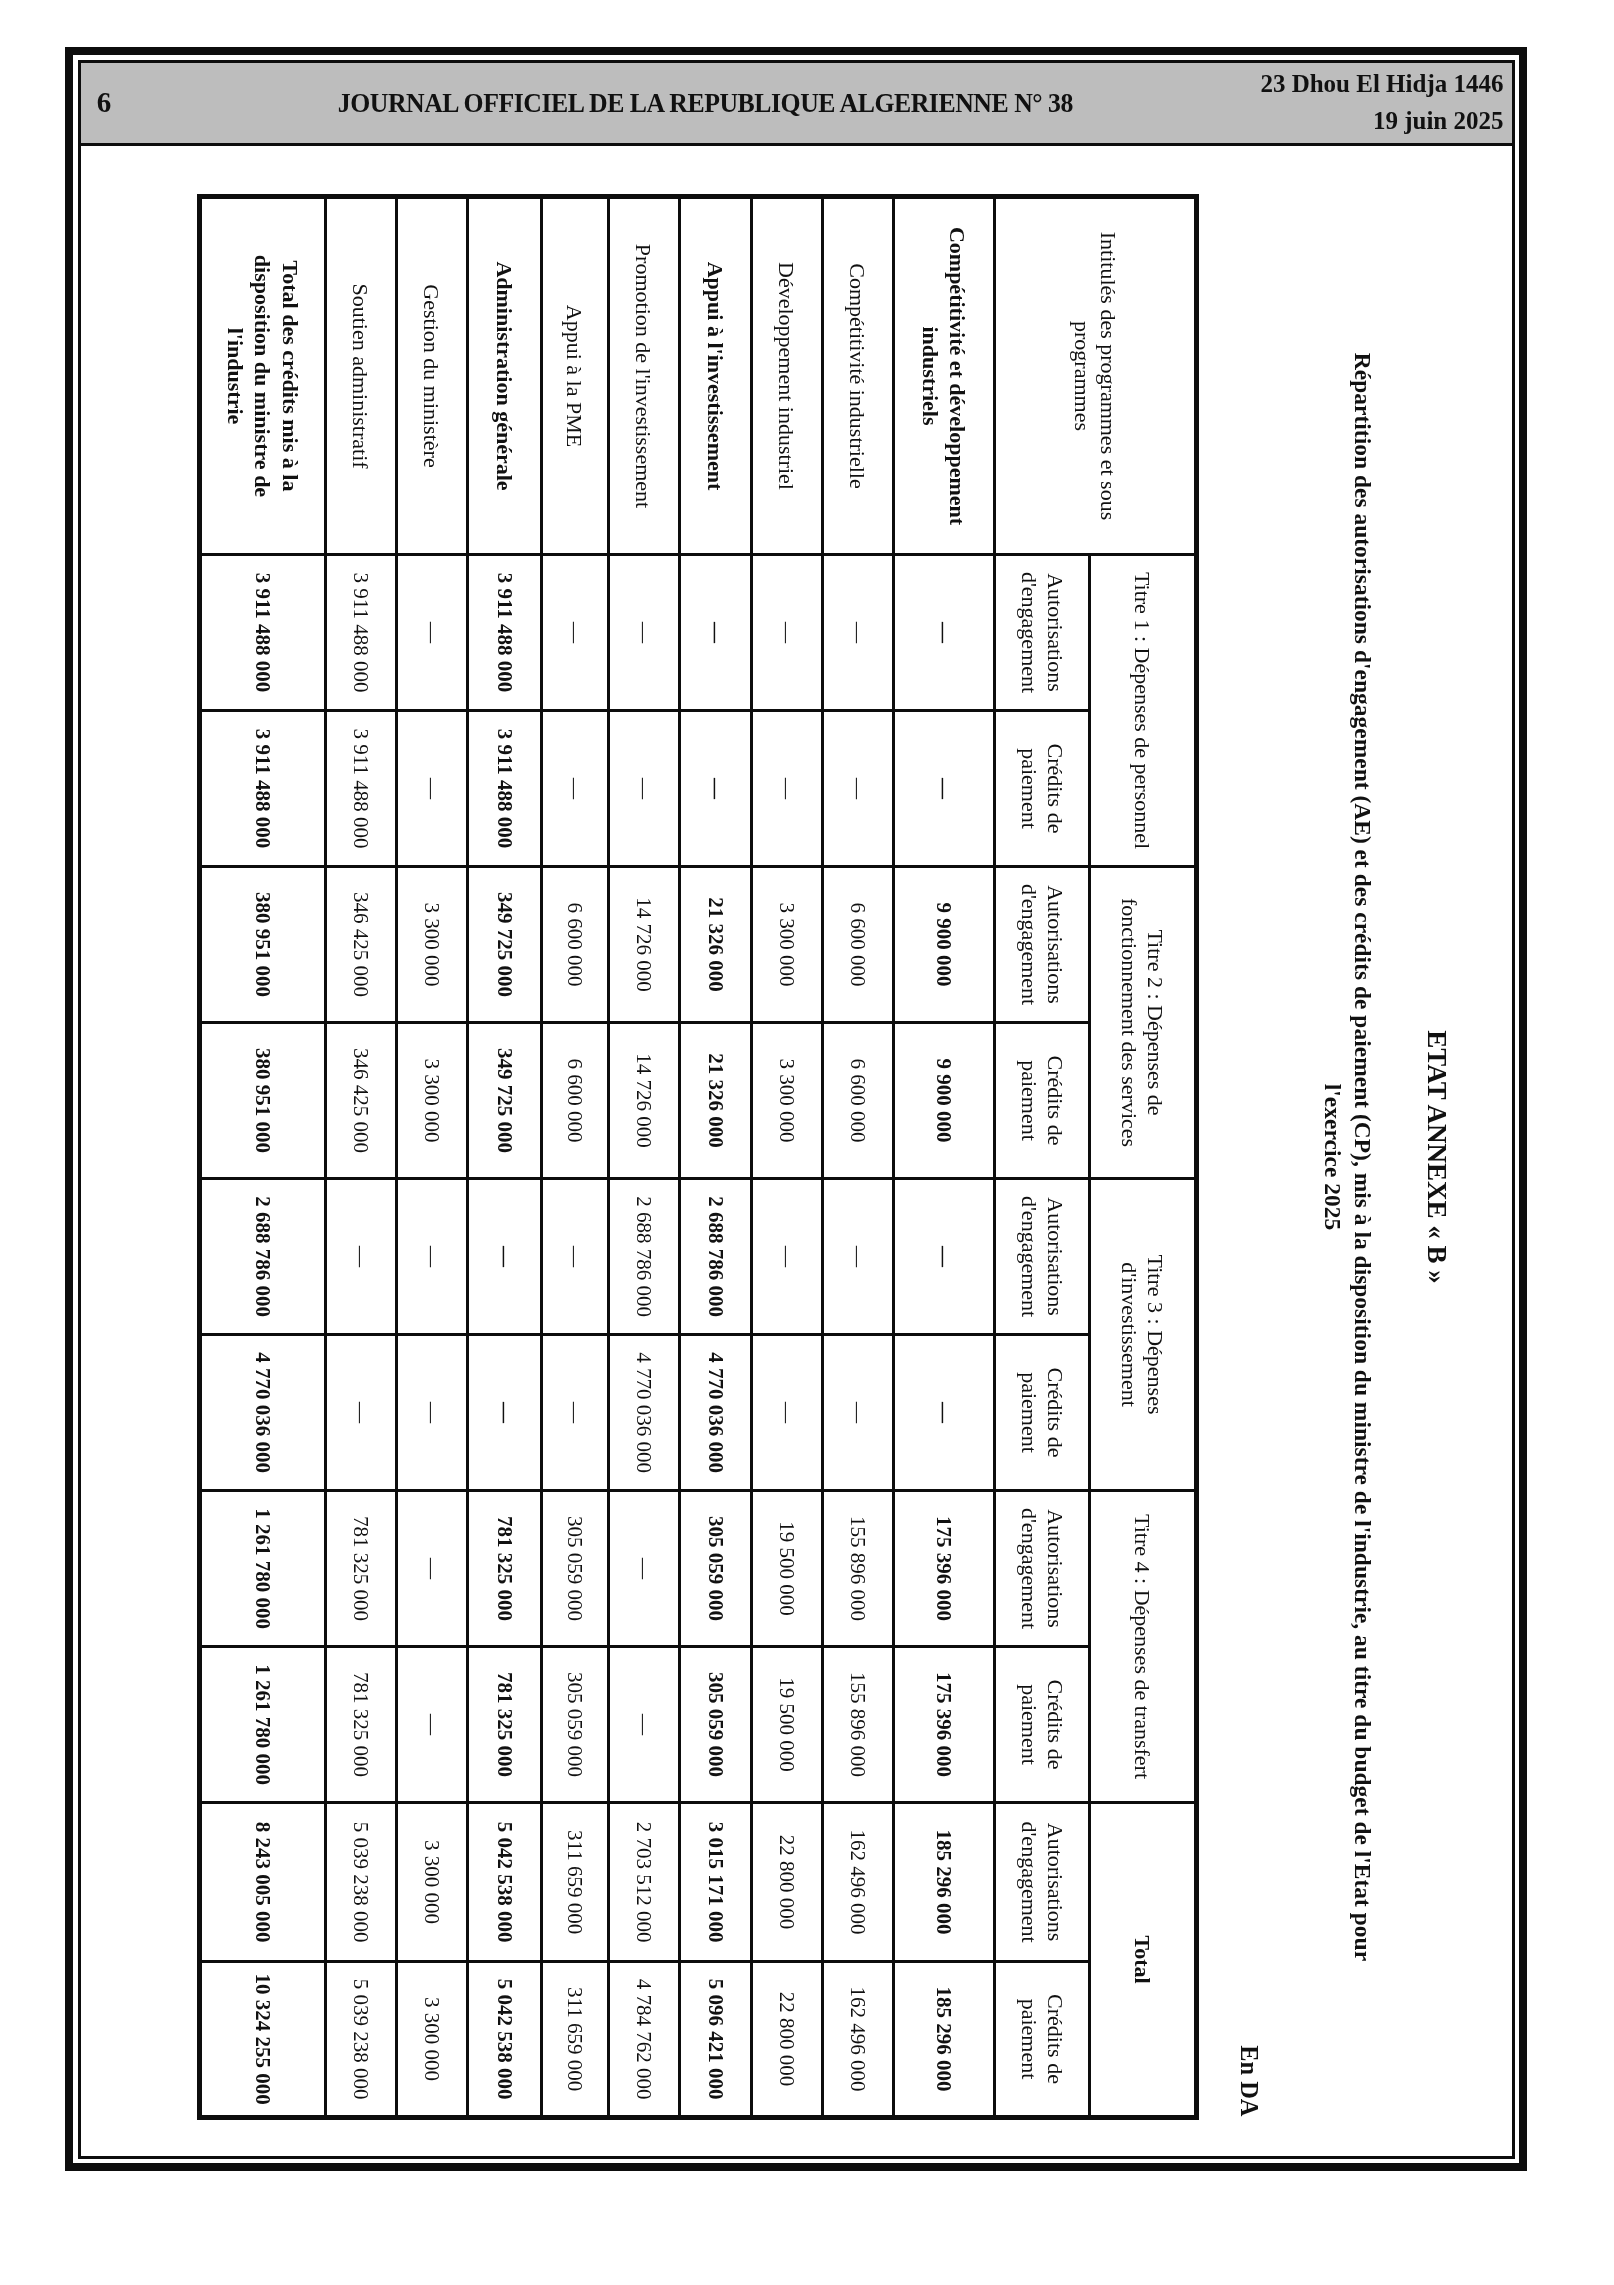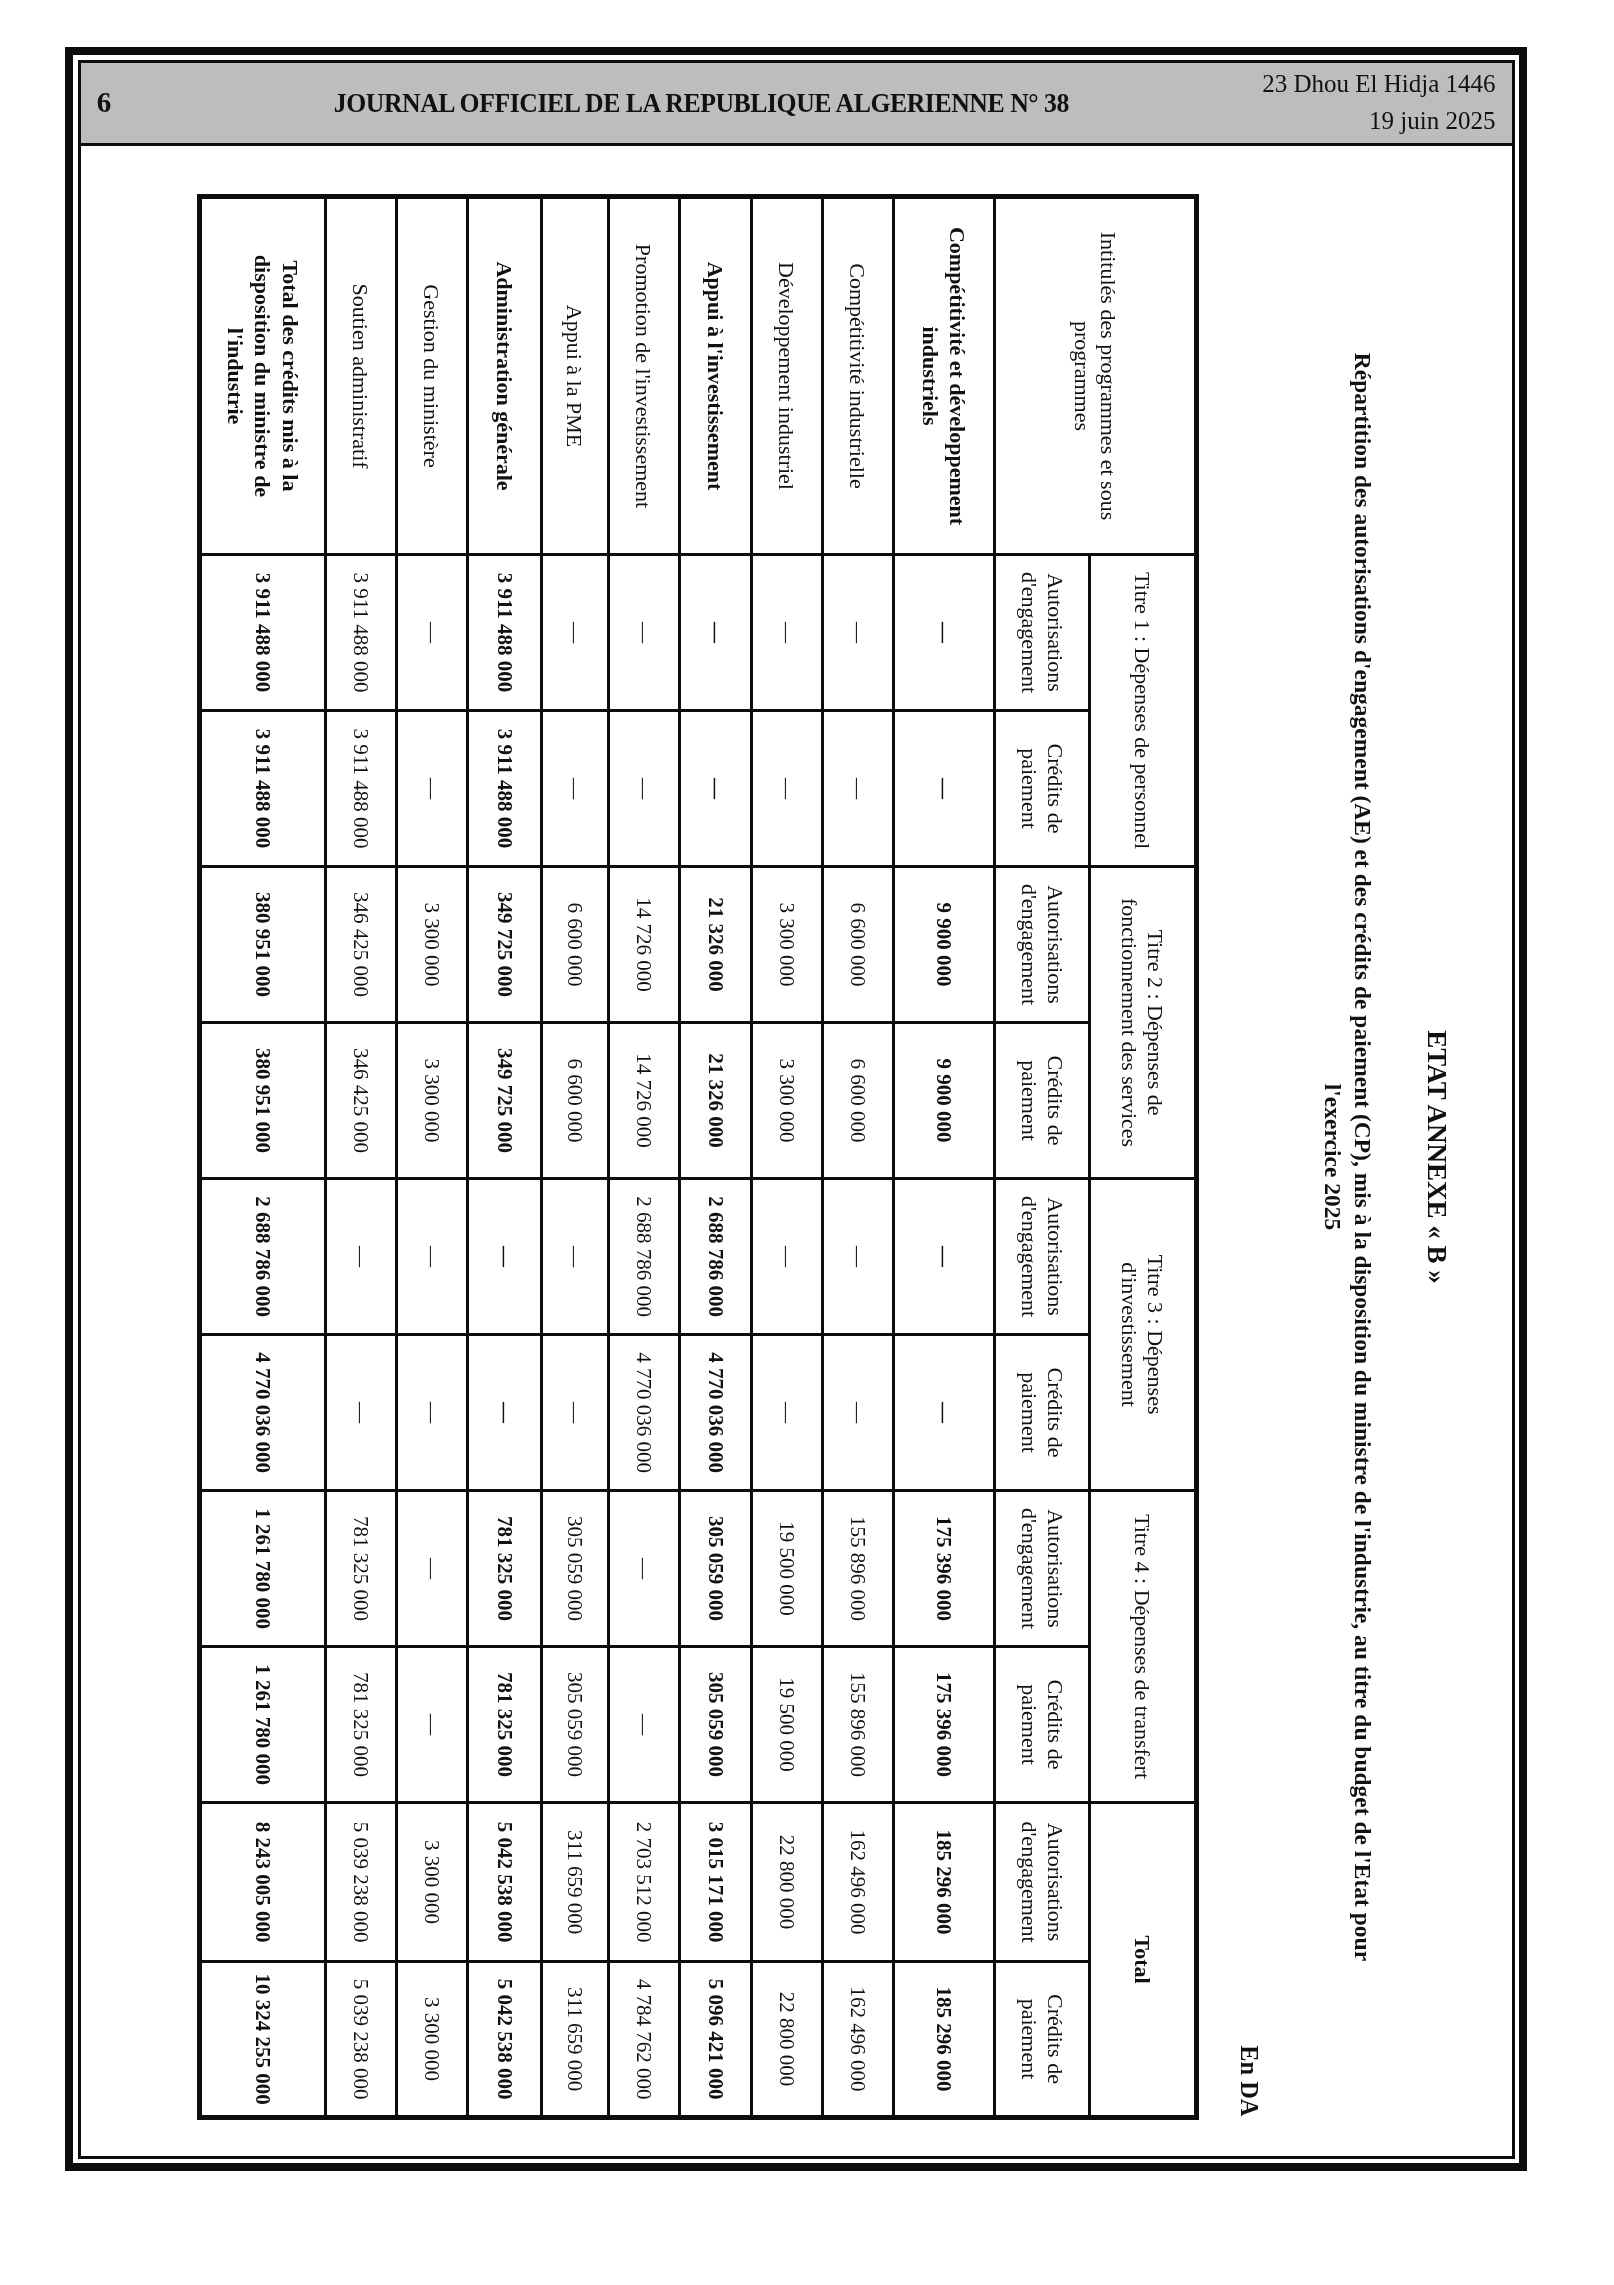--- a/index.html
+++ b/index.html
@@ -17,21 +17,21 @@
     border:3.6px solid #0d0d0d;
   }
   
   .masthead{
     position:absolute;left:0;top:0;right:0;height:80px;
     background:#bdbdbd;border-bottom:3.6px solid #0d0d0d;
     display:flex;align-items:center;
   }
   .page-num{width:118px;text-align:left;padding-left:16.3px;font-weight:bold;font-size:29px;}
   .journal-title{flex:1;text-align:center;font-weight:bold;font-size:28px;letter-spacing:-0.5px;transform:scaleX(.92);}
-  .dates{width:308px;text-align:right;padding-right:16px;font-weight:normal;font-size:25px;line-height:1.45;}
+  .dates{width:308px;text-align:right;padding-right:8px;font-weight:bold;font-size:25px;line-height:1.45;}
   
   .annex{
     position:absolute;left:1484px;top:194px;width:1926px;height:1282px;
     transform:rotate(90deg);transform-origin:0 0;
   }
   .annex-title{margin-top:31px;text-align:center;font-weight:bold;font-size:27px;line-height:1.22;}
   .annex-subtitle{margin-top:43px;text-align:center;font-weight:bold;font-size:23.5px;line-height:1.26;white-space:nowrap;}
   .annex-subtitle2{text-align:center;font-weight:bold;font-size:23.5px;line-height:1.26;}
   .currency{margin-top:54px;text-align:right;padding-right:3.6px;font-weight:bold;font-size:24.4px;line-height:1.2;}
   

